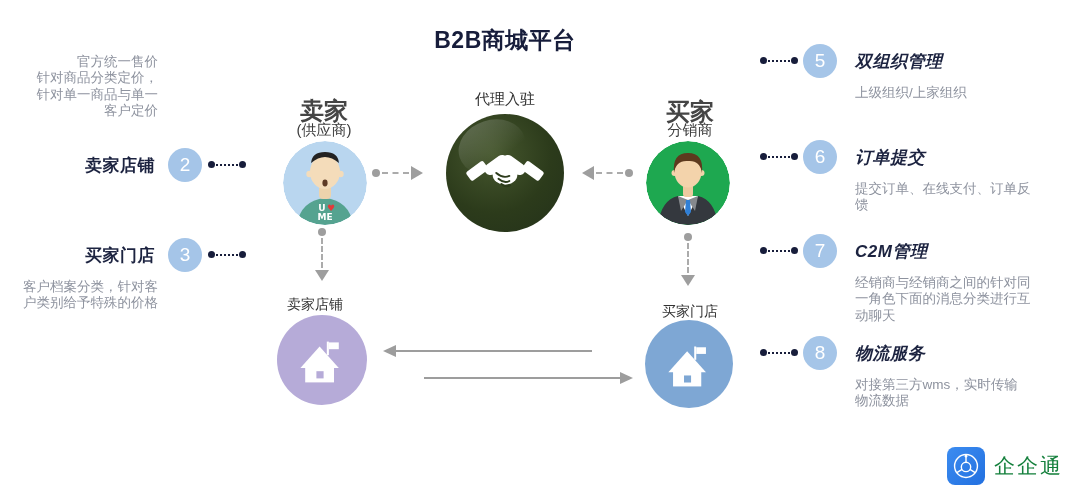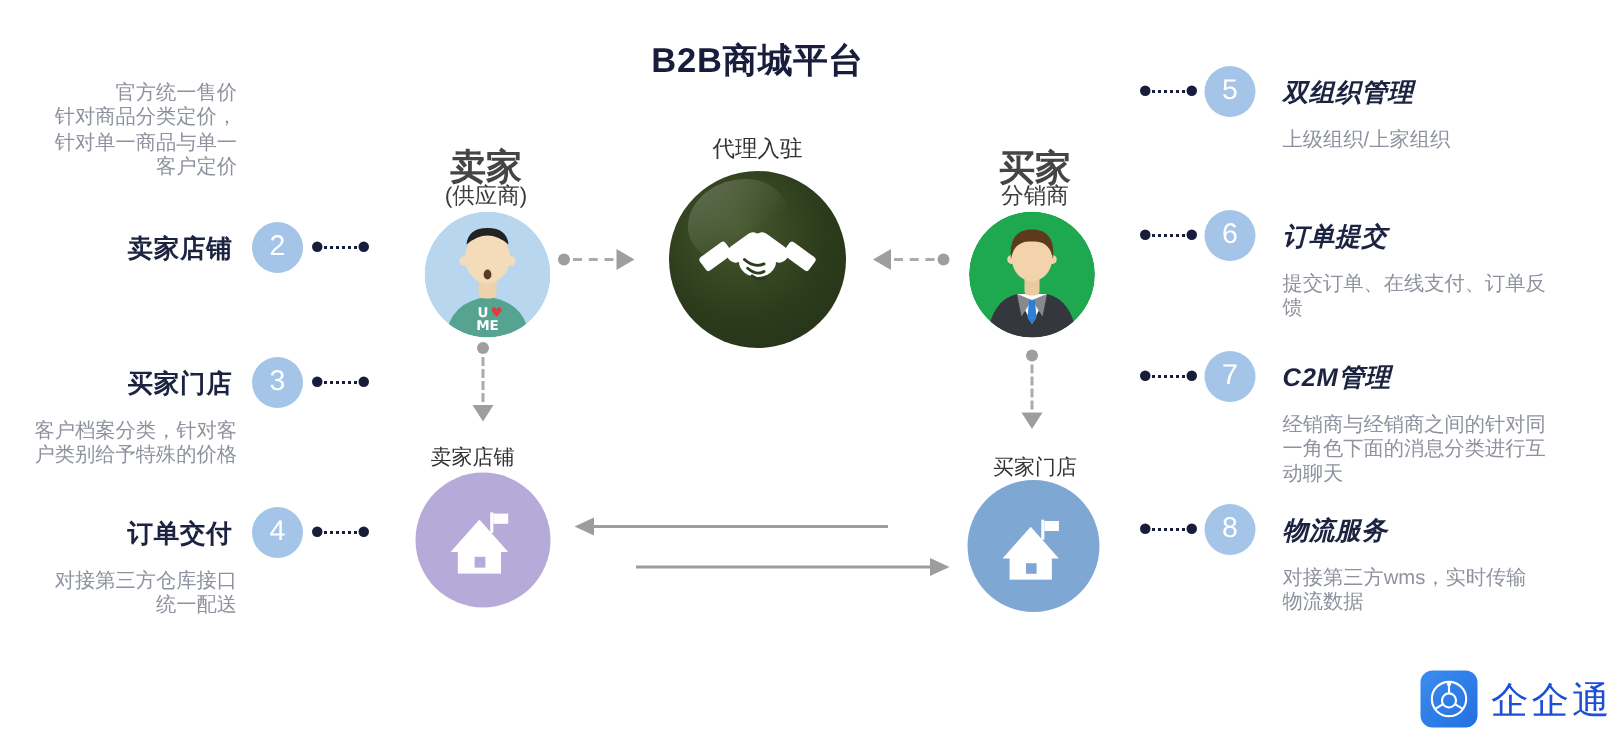--- a/index.html
+++ b/index.html
@@ -53,21 +53,21 @@
   .vdash{height:30px;border-left:2px dashed #ababab;margin:2px 0;}
   .tri-d{width:0;height:0;border-top:11px solid #9e9e9e;border-left:7px solid transparent;border-right:7px solid transparent;}
   .sarrow{position:absolute;display:flex;align-items:center;}
   .sbar{height:2px;background:#9d9d9d;width:196px;}
   .stri-l{width:0;height:0;border-right:13px solid #9d9d9d;border-top:6px solid transparent;border-bottom:6px solid transparent;}
   .stri-r{width:0;height:0;border-left:13px solid #9d9d9d;border-top:6px solid transparent;border-bottom:6px solid transparent;}
   
   .logo{position:absolute;left:947px;top:447px;display:flex;align-items:center;gap:9px;}
   .logo-box{width:38px;height:38px;border-radius:8px;background:linear-gradient(135deg,#3c8cf0,#2270e0);
     display:flex;align-items:center;justify-content:center;}
-  .logo-text{font-size:25px;color:#1d4ed8;letter-spacing:2px;}
+  .logo-text{font-size:21px;color:#15803d;letter-spacing:2px;}
 </style>
 </head>
 <body>
 
 <div class="canvas">
 
   <div class="feat feat-l" style="top:47px">
     <div class="f-desc">官方统一售价
 针对商品分类定价，
 针对单一商品与单一
@@ -93,33 +93,20 @@
       <span class="conn">
           <span class="cdot"></span>
           <span class="cline"></span>
           <span class="cdot"></span>
         </span>
     </div>
     <div class="f-desc">客户档案分类，针对客
 户类别给予特殊的价格</div>
   </div>
 
-  <div class="feat feat-l" style="top:338px">
-    <div class="f-head">
-      <div class="f-title">订单交付</div>
-      <div class="num">4</div>
-      <span class="conn">
-          <span class="cdot"></span>
-          <span class="cline"></span>
-          <span class="cdot"></span>
-        </span>
-    </div>
-    <div class="f-desc">对接第三方仓库接口
-统一配送</div>
-  </div>
 
   <div class="feat feat-r" style="top:44px">
     <div class="f-head">
       <span class="conn">
           <span class="cdot"></span>
           <span class="cline"></span>
           <span class="cdot"></span>
         </span>
       <div class="num">5</div>
       <div class="f-title">双组织管理</div>

